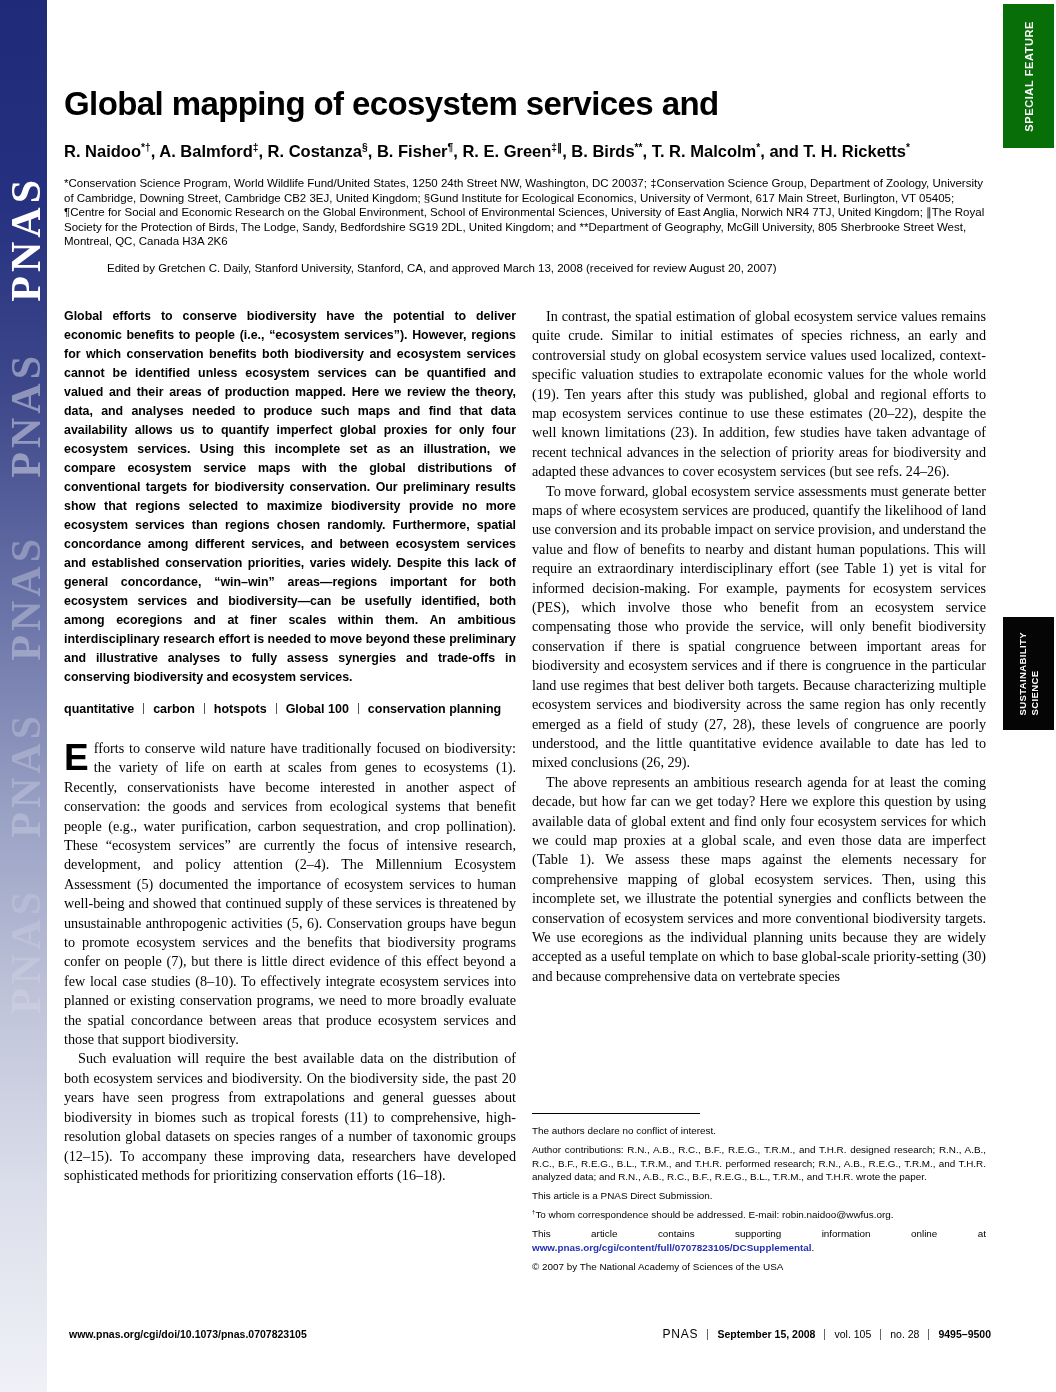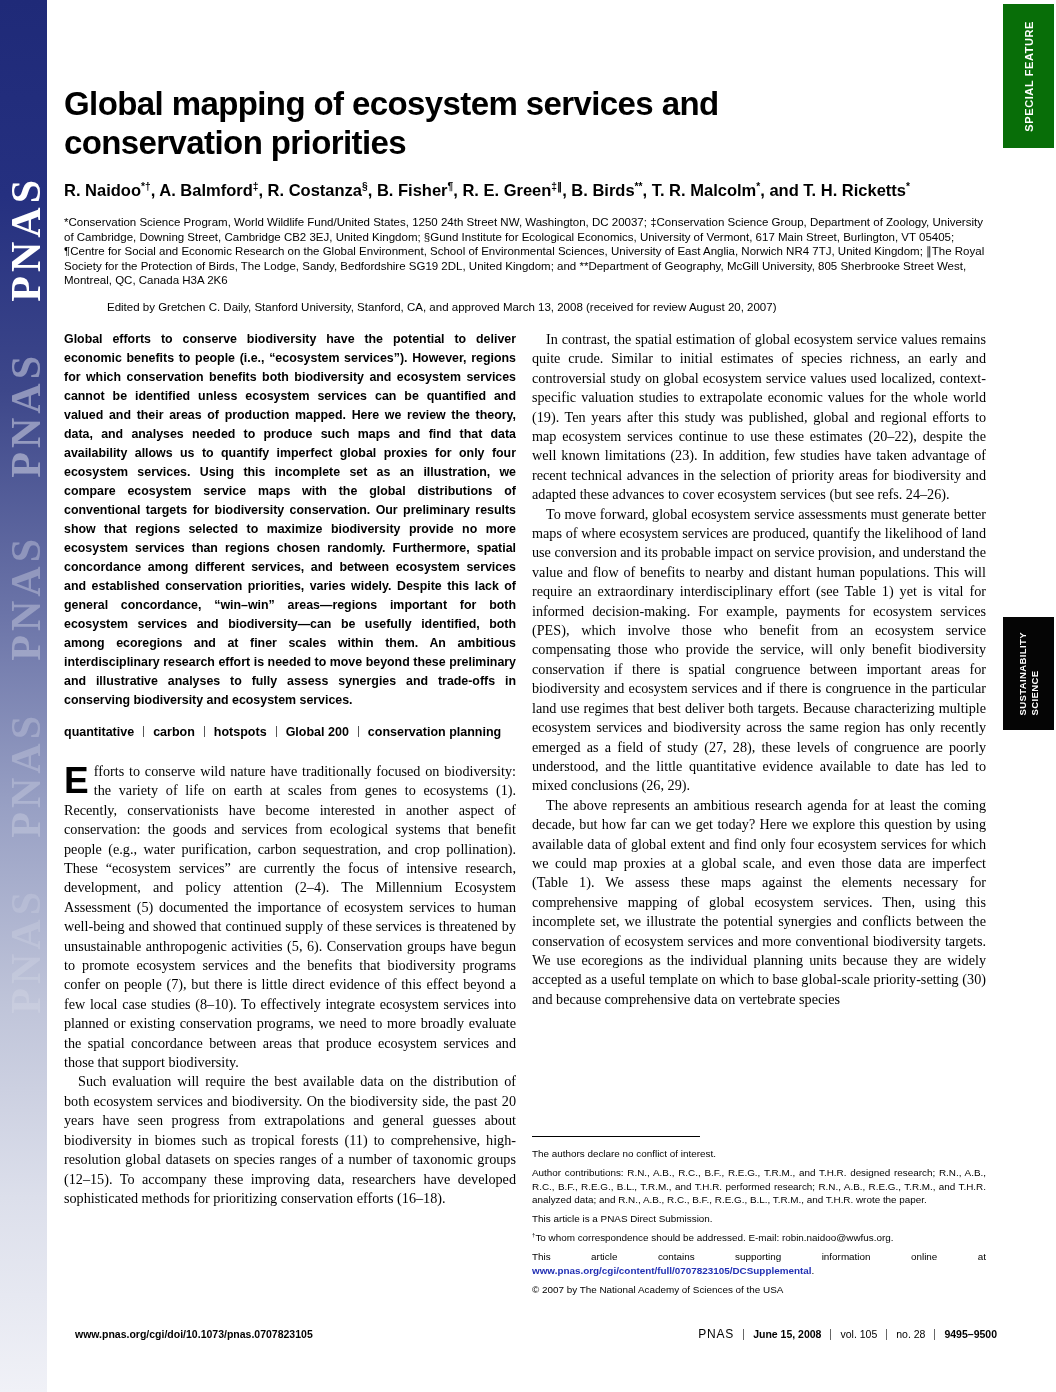--- a/index.html
+++ b/index.html
@@ -20,40 +20,40 @@
   .tab-sustain .pair { display:flex; gap:1px; }
   .tab-sustain span { color:#fff; font-size:9.5px; font-weight:bold; letter-spacing:.4px; }
 
   .content { position:absolute; left:64px; top:84px; width:922px; }
   h1.title { font-size:33px; line-height:39px; font-weight:bold; letter-spacing:-.6px; }
   .authors { margin-top:19px; font-size:16.5px; font-weight:bold; }
   sup { font-size:62%; line-height:0; }
   .affil { margin-top:15px; font-size:11.5px; line-height:14.6px; }
   .edited { margin-top:13px; font-size:11.5px;padding-left:43px; }
 
-  .columns { margin-top:17px; display:flex; gap:16px; }
+  .columns { margin-top:33px; display:flex; gap:16px; }
   .col { height:972px; overflow:hidden; }
   .col-left { width:452px; }
   .col-right { width:454px; display:flex; flex-direction:column;justify-content:space-between; }
 
   .abstract { font-weight:bold; font-size:12.4px; line-height:19px; text-align:justify; }
   .keywords { margin-top:15px; font-size:12.5px; font-weight:bold; }
   .keywords .sep { display:inline-block; width:1px; height:11px; background:#555; margin:0 9px; vertical-align:-1px; }
 
   .bodytext { font-family:"Liberation Serif",serif; font-size:14.2px; line-height:19.4px; text-align:justify; }
   .col-left .bodytext.first { margin-top:23px; }
   .body-p.indent { text-indent:14px; }
   .dropcap { float:left; font-family:"Liberation Sans",sans-serif; font-weight:bold; font-size:37px; line-height:31px; padding:3px 5px 0 0; }
 
   .footnotes { margin-top:auto; font-size:9.9px; line-height:13.2px; }
   .fn-rule { width:168px; height:1px; background:#000; margin-bottom:10px; }
   .footnotes p { margin-bottom:6px; text-align:justify; }
   .fn-link { color:#2230b4; font-weight:bold; text-decoration:none; }
 
-  .pagefoot { position:absolute; left:75px; top:1327px; width:922px; display:flex; justify-content:space-between; align-items:baseline; font-size:10.5px; }
+  .pagefoot { position:absolute; left:69px; top:1327px; width:922px; display:flex; justify-content:space-between; align-items:baseline; font-size:10.5px; }
   .doi { font-weight:bold; }
   .pf-right { display:flex; align-items:center; }
   .pf-right .sep { display:inline-block; width:1px; height:11px; background:#666; margin:0 9px; }
   .pf-brand { font-size:12px; letter-spacing:.8px; }
   .pf-date,.pf-pages { font-weight:bold; }
 </style>
 </head>
 <body>
 
 <div class="spine">
@@ -70,34 +70,33 @@
 <div class="tab tab-sustain">
   <div class="pair">
     <span class="vtext">SUSTAINABILITY</span>
     <span class="vtext">SCIENCE</span>
   </div>
 </div>
 
 <div class="content">
   <h1 class="title">
     <span>Global mapping of ecosystem services and</span><br>
-    <span>conservation priorities</span>
   </h1>
 
   <div class="authors"><span>R. Naidoo</span><sup>*†</sup>, <span>A. Balmford</span><sup>‡</sup>, <span>R. Costanza</span><sup>§</sup>, <span>B. Fisher</span><sup>¶</sup>, <span>R. E. Green</span><sup>‡∥</sup>, <span>B. Birds</span><sup>**</sup>, <span>T. R. Malcolm</span><sup>*</sup>, <span>and T. H. Ricketts</span><sup>*</sup></div>
 
   <div class="affil">*Conservation Science Program, World Wildlife Fund/United States, 1250 24th Street NW, Washington, DC 20037; ‡Conservation Science Group, Department of Zoology, University of Cambridge, Downing Street, Cambridge CB2 3EJ, United Kingdom; §Gund Institute for Ecological Economics, University of Vermont, 617 Main Street, Burlington, VT 05405; ¶Centre for Social and Economic Research on the Global Environment, School of Environmental Sciences, University of East Anglia, Norwich NR4 7TJ, United Kingdom; ∥The Royal Society for the Protection of Birds, The Lodge, Sandy, Bedfordshire SG19 2DL, United Kingdom; and **Department of Geography, McGill University, 805 Sherbrooke Street West, Montreal, QC, Canada H3A 2K6</div>
 
   <div class="edited">Edited by Gretchen C. Daily, Stanford University, Stanford, CA, and approved March 13, 2008 (received for review August 20, 2007)</div>
 
   <div class="columns">
     <div class="col col-left">
       <div class="abstract">Global efforts to conserve biodiversity have the potential to deliver economic benefits to people (i.e., “ecosystem services”). However, regions for which conservation benefits both biodiversity and ecosystem services cannot be identified unless ecosystem services can be quantified and valued and their areas of production mapped. Here we review the theory, data, and analyses needed to produce such maps and find that data availability allows us to quantify imperfect global proxies for only four ecosystem services. Using this incomplete set as an illustration, we compare ecosystem service maps with the global distributions of conventional targets for biodiversity conservation. Our preliminary results show that regions selected to maximize biodiversity provide no more ecosystem services than regions chosen randomly. Furthermore, spatial concordance among different services, and between ecosystem services and established conservation priorities, varies widely. Despite this lack of general concordance, “win–win” areas—regions important for both ecosystem services and biodiversity—can be usefully identified, both among ecoregions and at finer scales within them. An ambitious interdisciplinary research effort is needed to move beyond these preliminary and illustrative analyses to fully assess synergies and trade-offs in conserving biodiversity and ecosystem services.</div>
       <div class="keywords">
-        <span>quantitative</span><span class="sep"></span><span>carbon</span><span class="sep"></span><span>hotspots</span><span class="sep"></span><span>Global 200</span><span class="sep"></span><span>conservation planning</span>
+        <span>quantitative</span><span class="sep"></span><span>carbon</span><span class="sep"></span><span>hotspots</span><span class="sep"></span><span>Global 100</span><span class="sep"></span><span>conservation planning</span>
       </div>
       <p class="bodytext body-p first">
         <span class="dropcap">E</span><span>fforts to conserve wild nature have traditionally focused on biodiversity: the variety of life on earth at scales from genes to ecosystems (1). Recently, conservationists have become interested in another aspect of conservation: the goods and services from ecological systems that benefit people (e.g., water purification, carbon sequestration, and crop pollination). These “ecosystem services” are currently the focus of intensive research, development, and policy attention (2–4). The Millennium Ecosystem Assessment (5) documented the importance of ecosystem services to human well-being and showed that continued supply of these services is threatened by unsustainable anthropogenic activities (5, 6). Conservation groups have begun to promote ecosystem services and the benefits that biodiversity programs confer on people (7), but there is little direct evidence of this effect beyond a few local case studies (8–10). To effectively integrate ecosystem services into planned or existing conservation programs, we need to more broadly evaluate the spatial concordance between areas that produce ecosystem services and those that support biodiversity.</span>
       </p>
       <p class="bodytext body-p indent">Such evaluation will require the best available data on the distribution of both ecosystem services and biodiversity. On the biodiversity side, the past 20 years have seen progress from extrapolations and general guesses about biodiversity in biomes such as tropical forests (11) to comprehensive, high-resolution global datasets on species ranges of a number of taxonomic groups (12–15). To accompany these improving data, researchers have developed sophisticated methods for prioritizing conservation efforts (16–18).</p>
     </div>
 
     <div class="col col-right">
       <p class="bodytext body-p indent">In contrast, the spatial estimation of global ecosystem service values remains quite crude. Similar to initial estimates of species richness, an early and controversial study on global ecosystem service values used localized, context-specific valuation studies to extrapolate economic values for the whole world (19). Ten years after this study was published, global and regional efforts to map ecosystem services continue to use these estimates (20–22), despite the well known limitations (23). In addition, few studies have taken advantage of recent technical advances in the selection of priority areas for biodiversity and adapted these advances to cover ecosystem services (but see refs. 24–26).</p>
       <p class="bodytext body-p indent">To move forward, global ecosystem service assessments must generate better maps of where ecosystem services are produced, quantify the likelihood of land use conversion and its probable impact on service provision, and understand the value and flow of benefits to nearby and distant human populations. This will require an extraordinary interdisciplinary effort (see Table 1) yet is vital for informed decision-making. For example, payments for ecosystem services (PES), which involve those who benefit from an ecosystem service compensating those who provide the service, will only benefit biodiversity conservation if there is spatial congruence between important areas for biodiversity and ecosystem services and if there is congruence in the particular land use regimes that best deliver both targets. Because characterizing multiple ecosystem services and biodiversity across the same region has only recently emerged as a field of study (27, 28), these levels of congruence are poorly understood, and the little quantitative evidence available to date has led to mixed conclusions (26, 29).</p>
@@ -114,21 +113,21 @@
       </div>
     </div>
   </div>
 </div>
 
 <div class="pagefoot">
   <span class="doi">www.pnas.org/cgi/doi/10.1073/pnas.0707823105</span>
   <span class="pf-right">
     <span class="pf-brand">PNAS</span>
     <span class="sep"></span>
-    <span class="pf-date">June 15, 2008</span>
+    <span class="pf-date">September 15, 2008</span>
     <span class="sep"></span>
     <span>vol. 105</span>
     <span class="sep"></span>
     <span>no. 28</span>
     <span class="sep"></span>
     <span class="pf-pages">9495–9500</span>
   </span>
 </div>
 
 </body></html>

